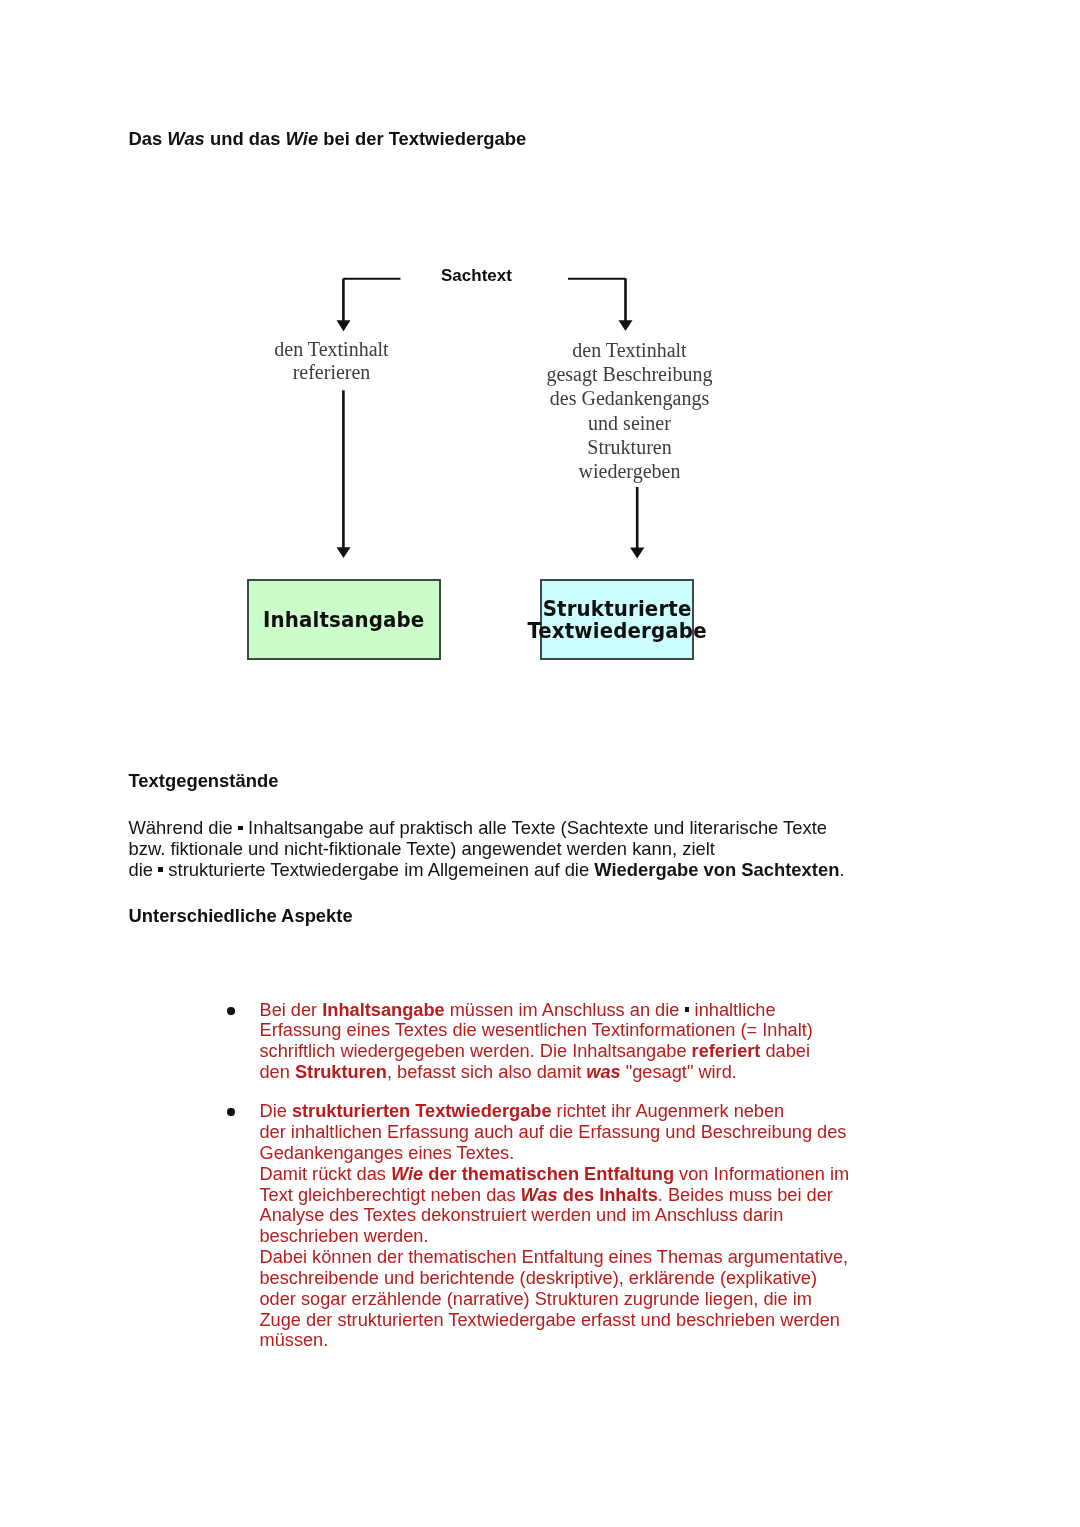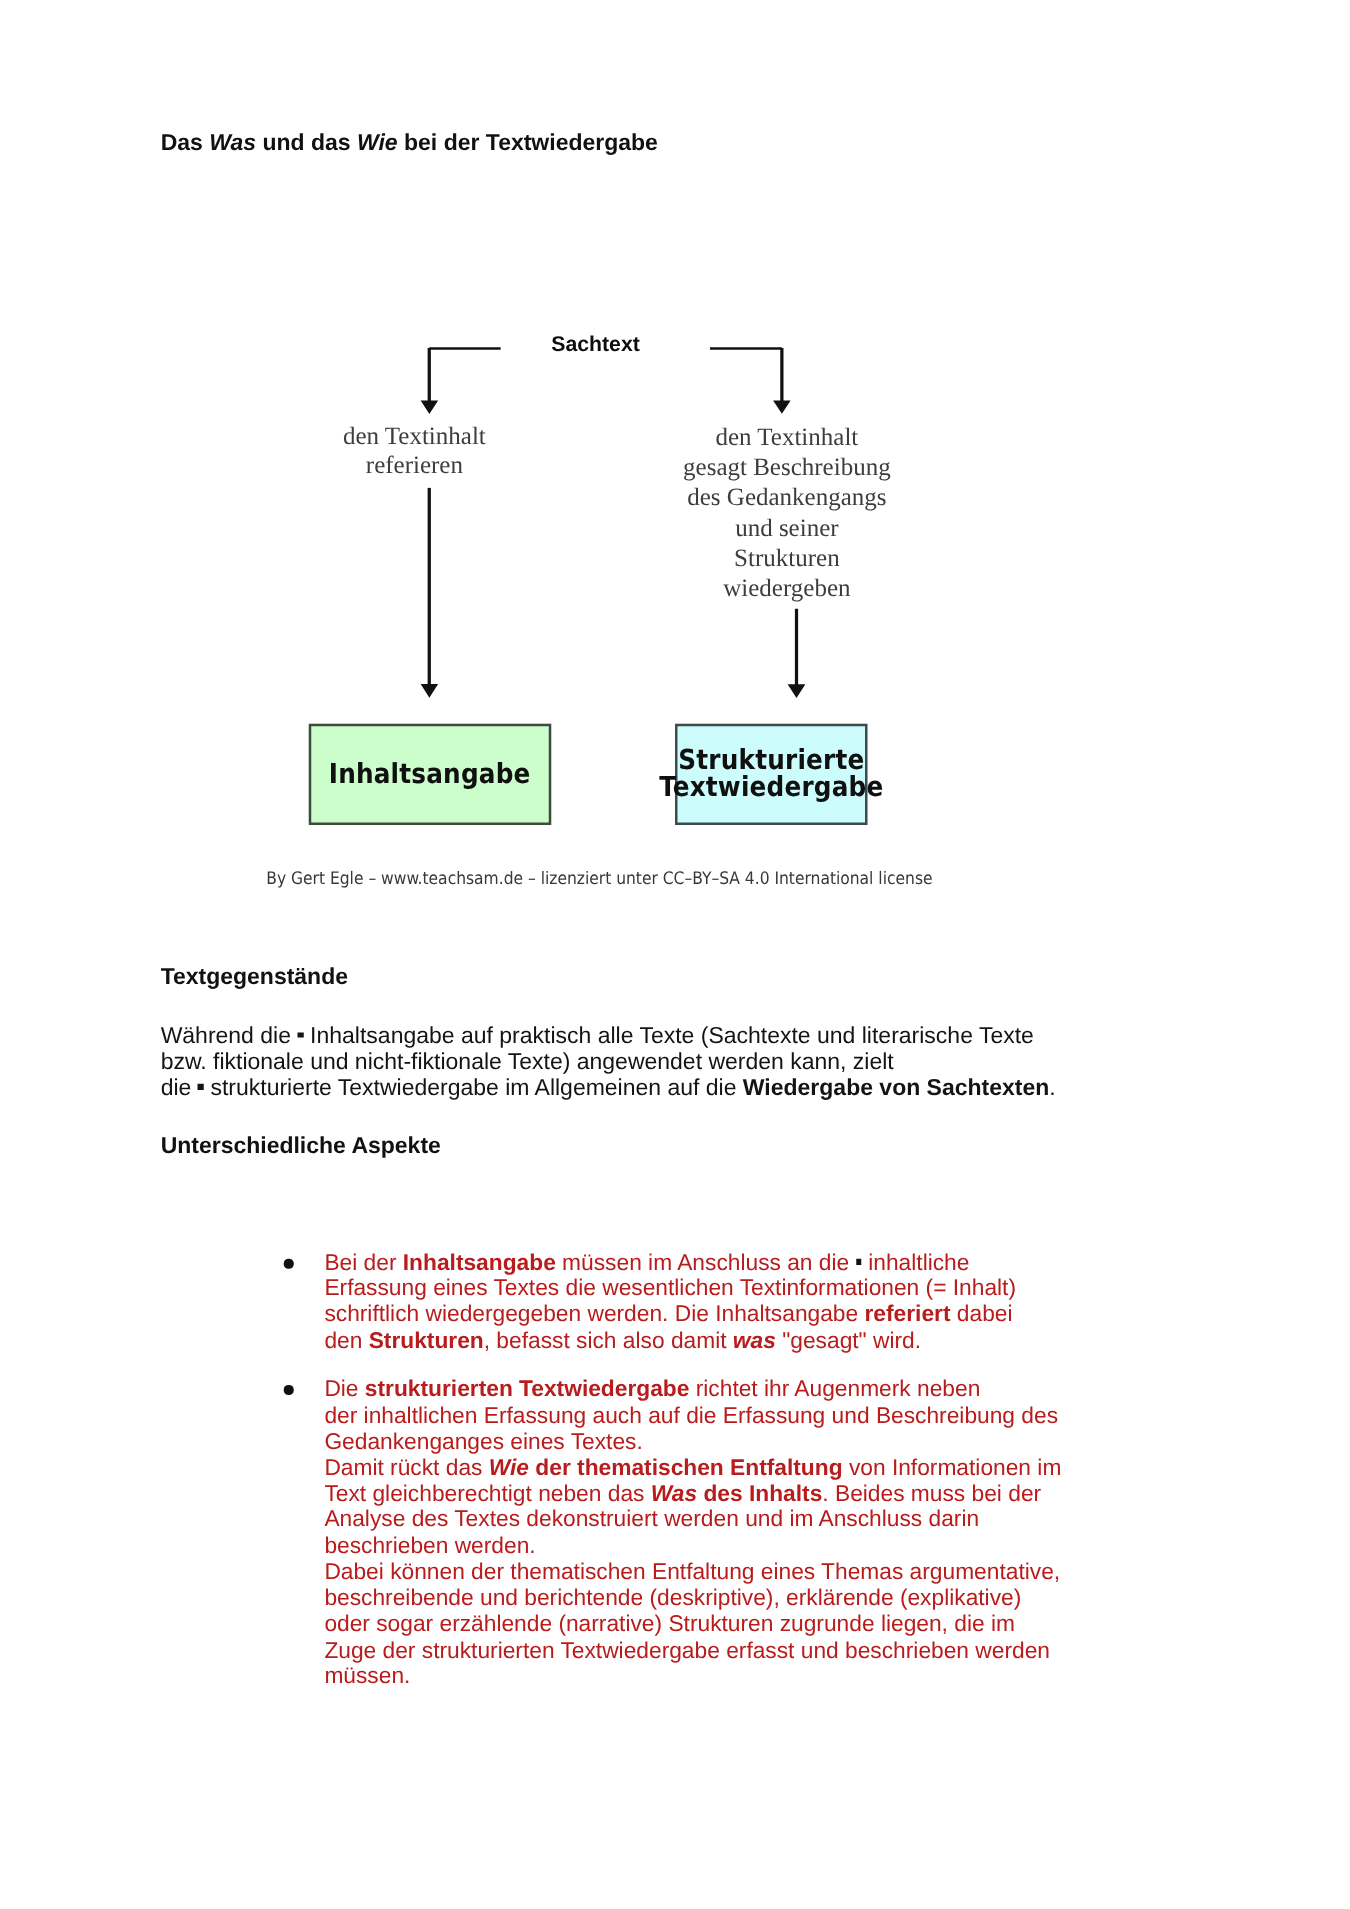--- a/index.html
+++ b/index.html
@@ -59,21 +59,21 @@
     position:absolute; font-family:"DejaVu Sans", sans-serif; font-stretch:condensed;
     font-size:13.8px; color:#383838; white-space:nowrap;
   }
   svg.dg-lines { position:absolute; left:0; top:0; overflow:visible; }
 </style>
 </head>
 <body>
 
 <div class="page">
 
-  <div class="txt" style="left:128.5px; top:104px;">
+  <div class="txt" style="left:128.5px; top:129px;">
     <h2 class="sec"><b>Das </b><b><i>Was</i></b><b> und das </b><b><i>Wie</i></b><b> bei der Textwiedergabe</b></h2>
   </div>
 
 
   <div class="diagram">
 
     <svg class="dg-lines" width="1080" height="720" viewBox="0 0 1080 720">
 
       <path d="M343.4 278.8 H 400.5" stroke-width="2.1" fill="none" stroke="#111111"></path>
       <path d="M568 278.8 H 625.5" stroke-width="2.1" fill="none" stroke="#111111"></path>
@@ -111,21 +111,20 @@
       <span class="dg-box-text">Inhaltsangabe</span>
     </div>
 
     <div class="dg-box" id="box-right" style="left: 540.1px; top: 579.2px; width: 154px; height: 81px; background: rgb(204, 252, 252); border-color: rgb(63, 74, 79);">
       <span class="dg-box-text">
         <span>Strukturierte</span><br>
         <span>Textwiedergabe</span>
       </span>
     </div>
 
-    <div class="dg-credit" style="left:213px; top:695px;">By Gert Egle – www.teachsam.de – lizenziert unter CC–BY–SA 4.0 International license</div>
 
   </div>
 
   <div class="txt" style="left:128.5px; top:771.3px;">
     <h2 class="sec"><b>Textgegenstände</b></h2>
   </div>
 
   <div class="txt" style="left:128.5px; top:818px;">
     <p class="body">Während die <span class="sq"></span> Inhaltsangabe auf praktisch alle Texte (Sachtexte und literarische Texte<br>bzw. fiktionale und nicht-fiktionale Texte) angewendet werden kann, zielt<br>die <span class="sq"></span> strukturierte Textwiedergabe im Allgemeinen auf die <b>Wiedergabe von Sachtexten</b>.</p>
   </div>

